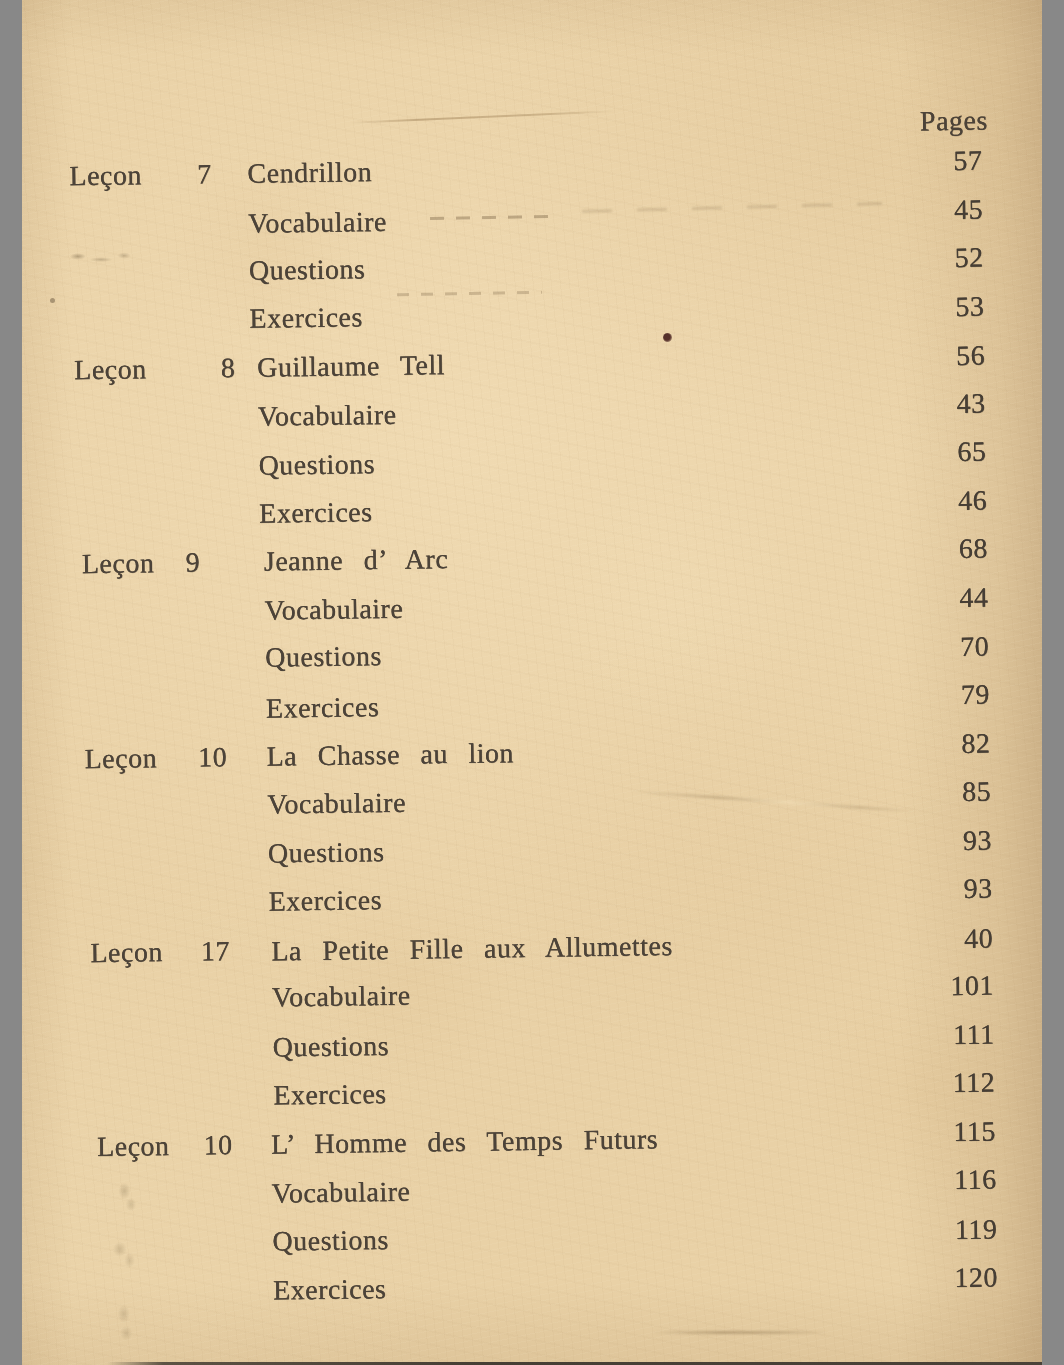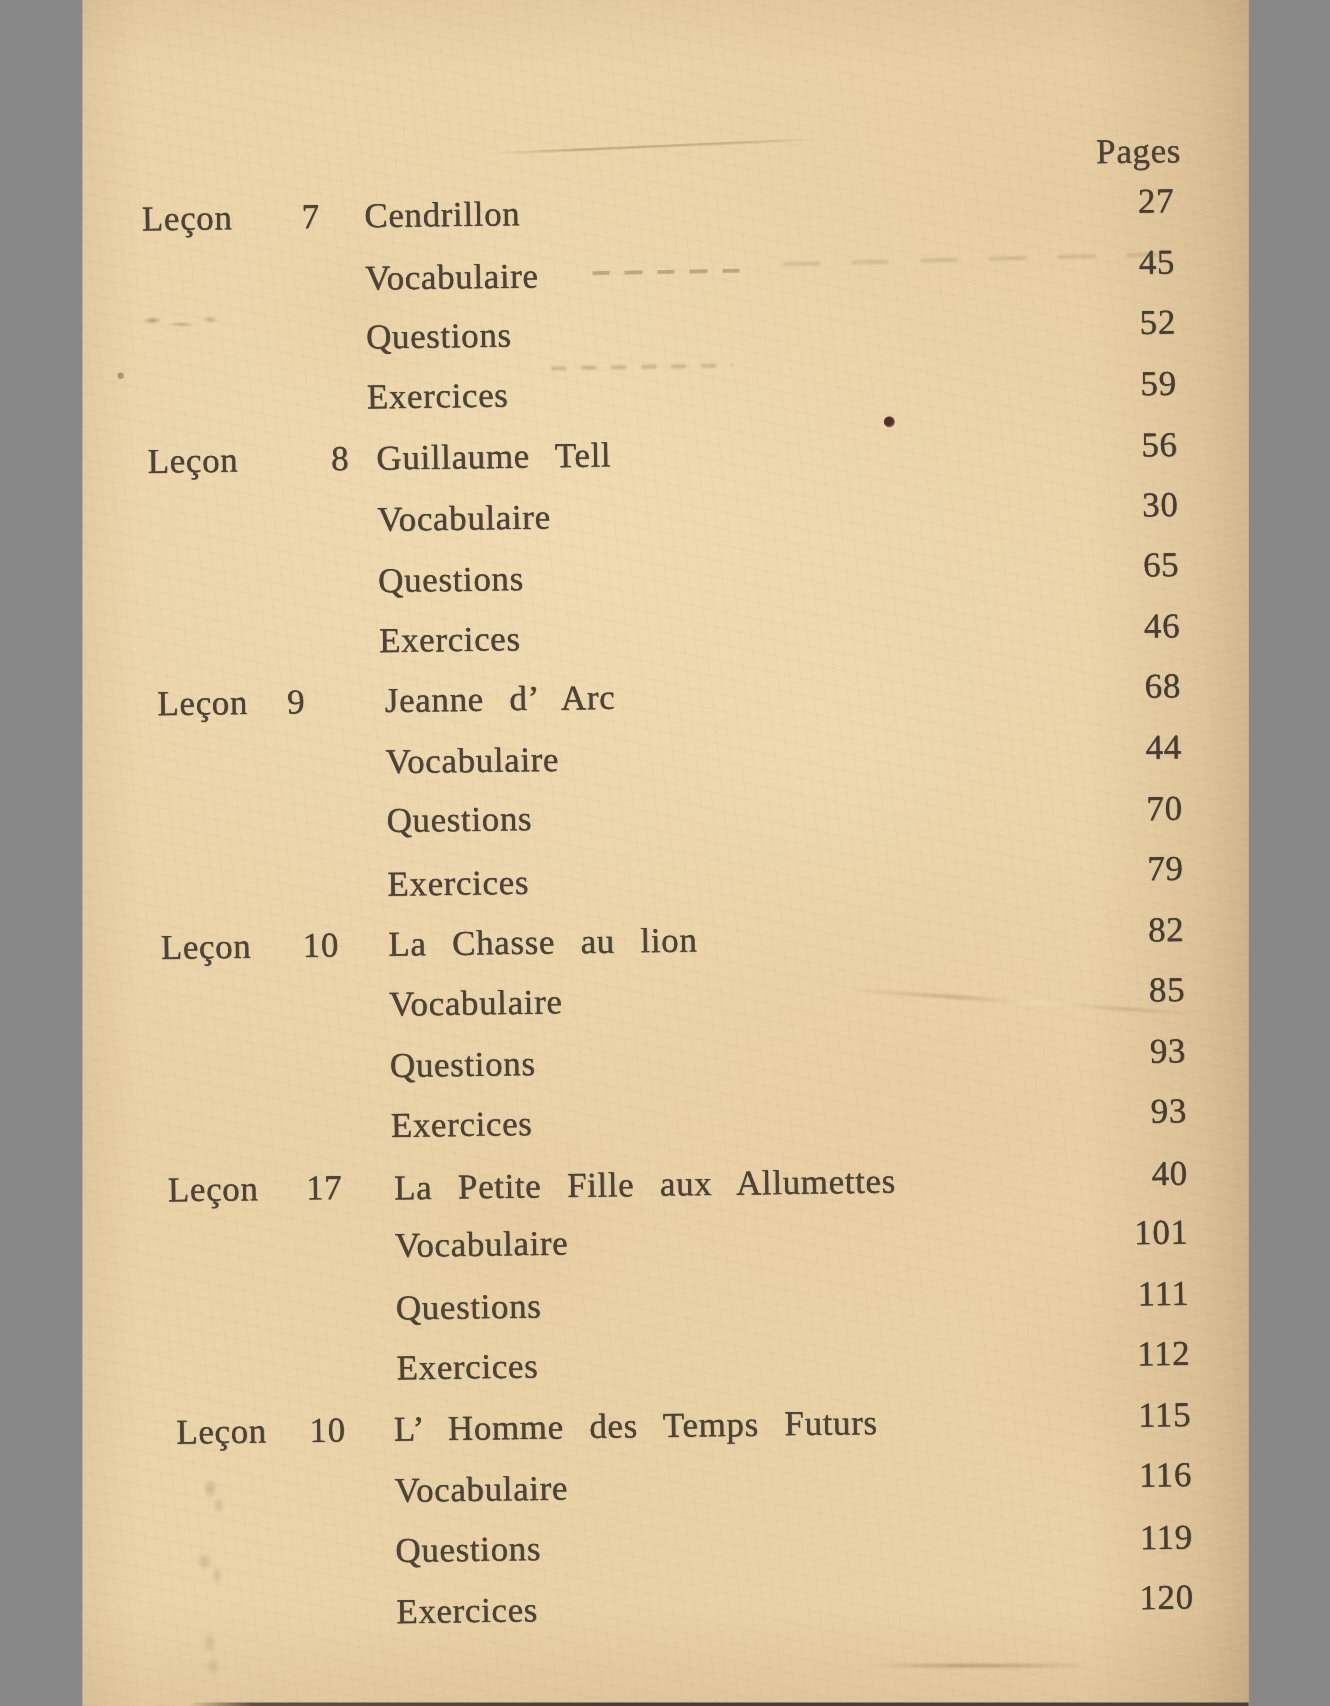--- a/index.html
+++ b/index.html
@@ -1,18 +1,18 @@
 <!DOCTYPE html>
 <html><head>
 <meta charset="utf-8">
 <style>
   html,body{margin:0;padding:0;background:#888;}
   .page{
     position:relative;
-    width:933px;height:1365px;
+    width:1020px;height:1365px;
     margin:0 auto;
     overflow:hidden;
     font-family:"Liberation Serif","DejaVu Serif",serif;
     background:
       radial-gradient(ellipse 980px 760px at 42% 32%, rgba(250,232,196,0.40), rgba(250,232,196,0) 72%),
       radial-gradient(ellipse 560px 420px at 82% 12%, rgba(205,170,118,0.18), rgba(205,170,118,0) 70%),
       radial-gradient(ellipse 500px 500px at 8% 88%, rgba(240,220,180,0.25), rgba(240,220,180,0) 70%),
       radial-gradient(ellipse 420px 330px at 70% 62%, rgba(214,180,130,0.14), rgba(214,180,130,0) 70%),
       linear-gradient(to right, rgba(130,92,48,0.10), rgba(130,92,48,0) 5%, rgba(130,92,48,0) 86%, rgba(130,92,48,0.14) 96%, rgba(115,78,40,0.24)),
       linear-gradient(to bottom, rgba(130,92,48,0.08), rgba(130,92,48,0) 4%, rgba(130,92,48,0) 94%, rgba(130,92,48,0.10)),
@@ -117,51 +117,51 @@
 
 <div class="page">
 
   <div class="sheet">
     <div class="pages-header">Pages</div>
     <div class="rows" id="rows">
         <div class="row s0 title">
       <span class="lw">Leçon</span>
       <span class="lno">7</span>
       <span class="lbl">Cendrillon</span>
-      <span class="pg">27</span>
+      <span class="pg">57</span>
     </div>
         <div class="row s0">
       <span class="lw"></span>
       <span class="lno"></span>
       <span class="lbl">Vocabulaire</span>
       <span class="pg">45</span>
     </div>
         <div class="row s0">
       <span class="lw"></span>
       <span class="lno"></span>
       <span class="lbl">Questions</span>
       <span class="pg">52</span>
     </div>
         <div class="row s0">
       <span class="lw"></span>
       <span class="lno"></span>
       <span class="lbl">Exercices</span>
-      <span class="pg">59</span>
+      <span class="pg">53</span>
     </div>
         <div class="row s1 title">
       <span class="lw">Leçon</span>
       <span class="lno">8</span>
       <span class="lbl">Guillaume Tell</span>
       <span class="pg">56</span>
     </div>
         <div class="row s1">
       <span class="lw"></span>
       <span class="lno"></span>
       <span class="lbl">Vocabulaire</span>
-      <span class="pg">30</span>
+      <span class="pg">43</span>
     </div>
         <div class="row s1">
       <span class="lw"></span>
       <span class="lno"></span>
       <span class="lbl">Questions</span>
       <span class="pg">65</span>
     </div>
         <div class="row s1">
       <span class="lw"></span>
       <span class="lno"></span>

